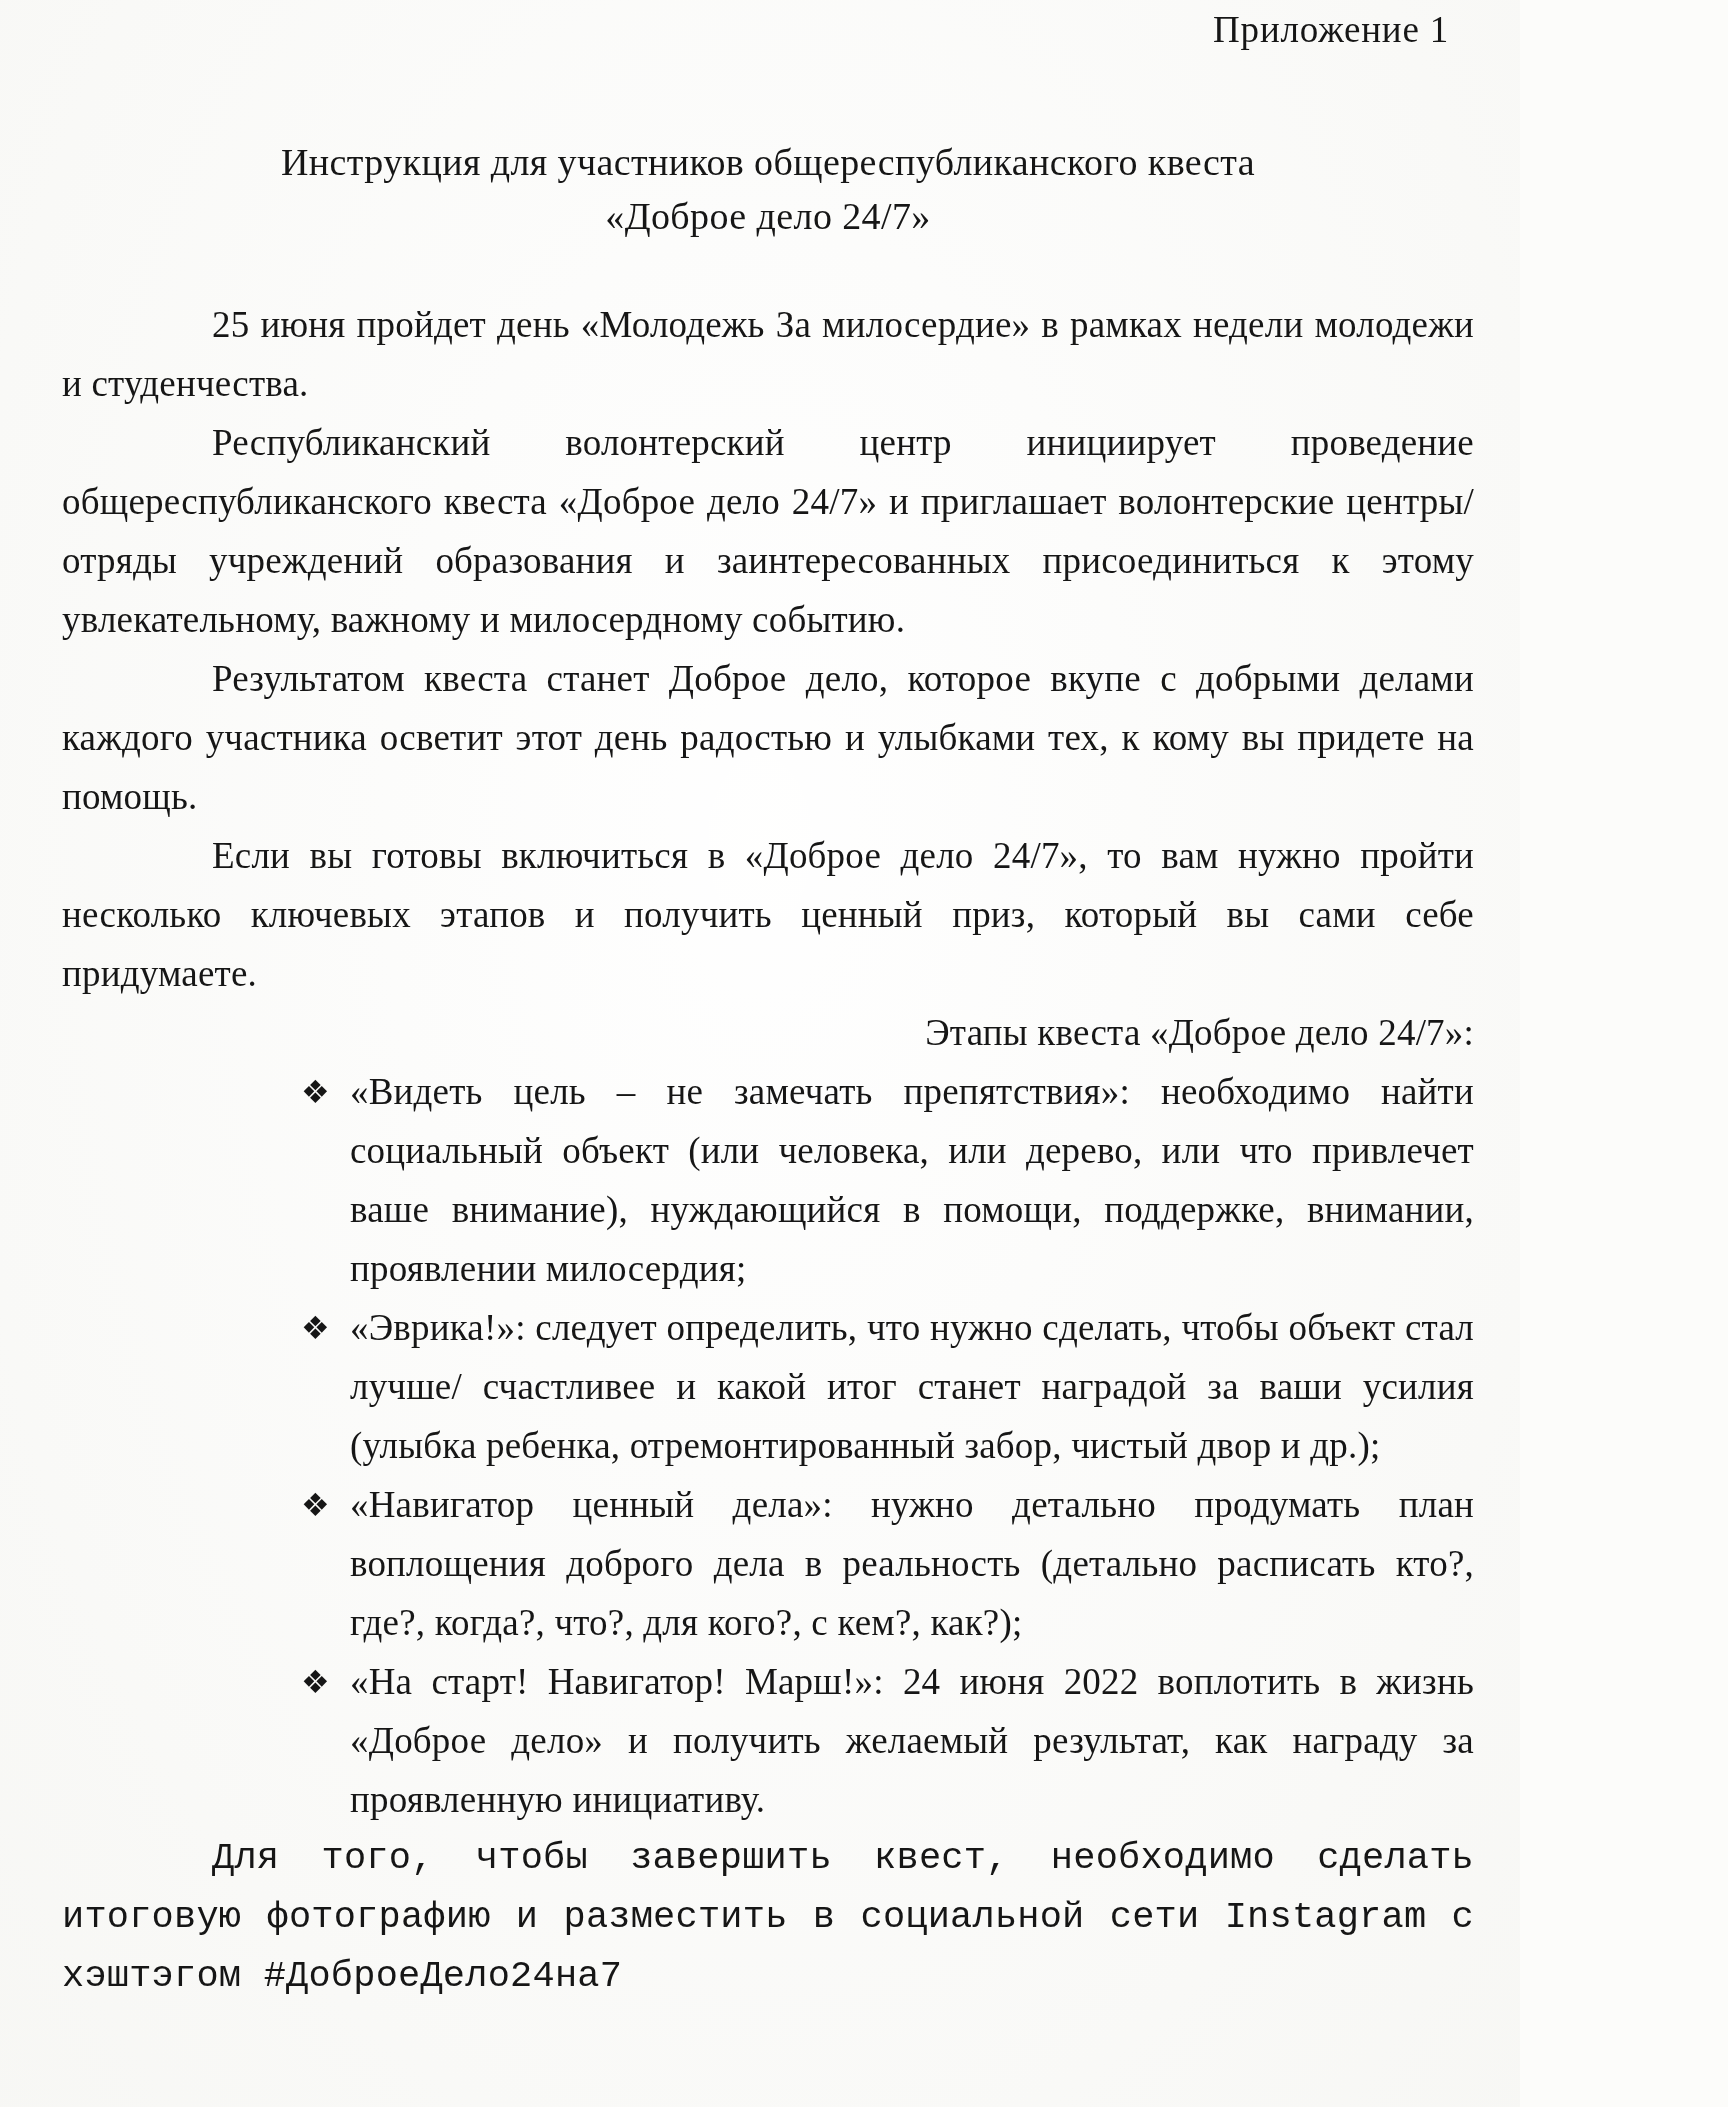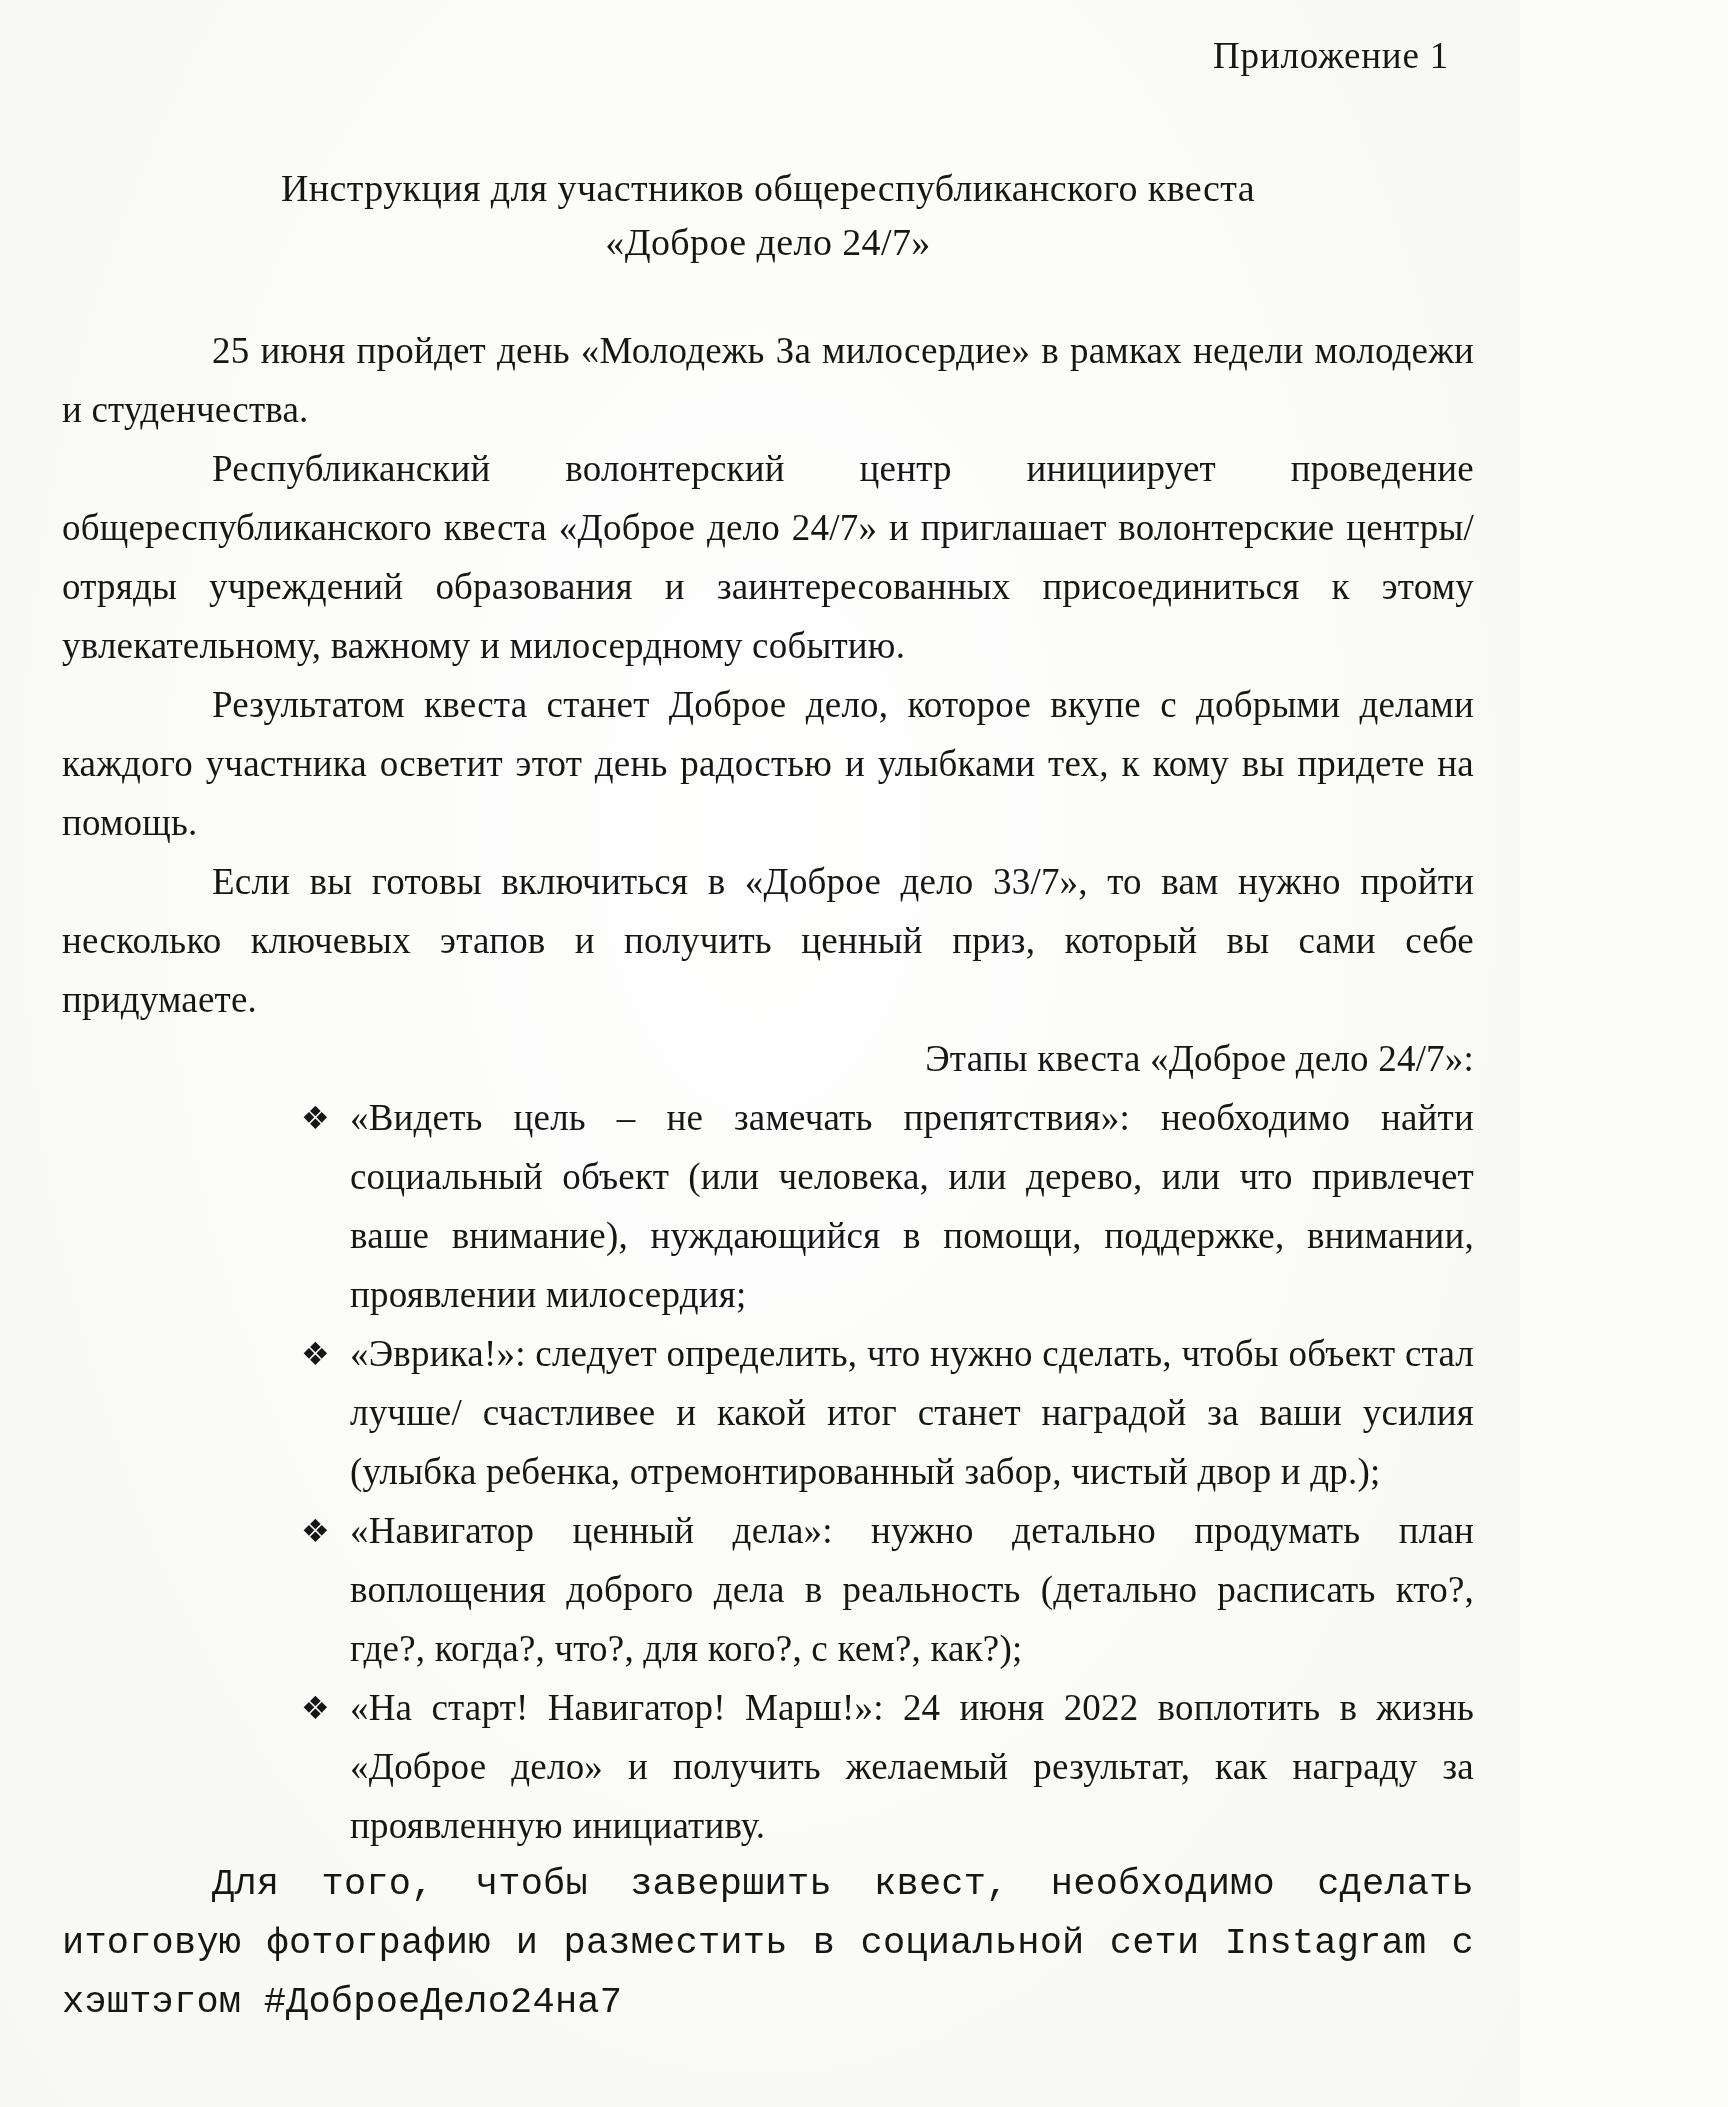--- a/index.html
+++ b/index.html
@@ -8,21 +8,21 @@
     height: 2108px;
     background: #fcfcfa;
     color: #161616;
     font-family: "Liberation Serif", "DejaVu Serif", serif;
     overflow: hidden;
   }
   .page {
     box-sizing: border-box;
     width: 1520px;
     height: 2108px;
-    padding: 35px 46px 32px 62px;
+    padding: 9px 46px 32px 62px;
     background:
       radial-gradient(ellipse at 50% 40%, rgba(255,255,255,0.9), rgba(240,240,236,0.35)),
       #fbfbf9;
   }
   .corner {
     text-align: right;
     padding-right: 25px;
     font-size: 37px;
     line-height: 41px;
     letter-spacing: 0.8px;
@@ -89,21 +89,21 @@
   </div>
 
   <div class="body-text">
 
     <p class="para">25 июня пройдет день «Молодежь За милосердие» в рамках недели молодежи и студенчества.</p>
 
     <p class="para">Республиканский волонтерский центр инициирует проведение общереспубликанского квеста «Доброе дело 24/7» и приглашает волонтерские центры/отряды учреждений образования и заинтересованных присоединиться к этому увлекательному, важному и милосердному событию.</p>
 
     <p class="para">Результатом квеста станет Доброе дело, которое вкупе с добрыми делами каждого участника осветит этот день радостью и улыбками тех, к кому вы придете на помощь.</p>
 
-    <p class="para">Если вы готовы включиться в «Доброе дело 33/7», то вам нужно пройти несколько ключевых этапов и получить ценный приз, который вы сами себе придумаете.</p>
+    <p class="para">Если вы готовы включиться в «Доброе дело 24/7», то вам нужно пройти несколько ключевых этапов и получить ценный приз, который вы сами себе придумаете.</p>
 
     <p class="para stages-intro">Этапы квеста «Доброе дело 24/7»:</p>
 
     <ul class="stages">
       <li>
         <span class="marker">❖</span>
         <span class="lead">«Видеть цель – не замечать препятствия»:</span>
         <span>необходимо найти социальный объект (или человека, или дерево, или что привлечет ваше внимание), нуждающийся в помощи, поддержке, внимании, проявлении милосердия;</span>
       </li>
       <li>

